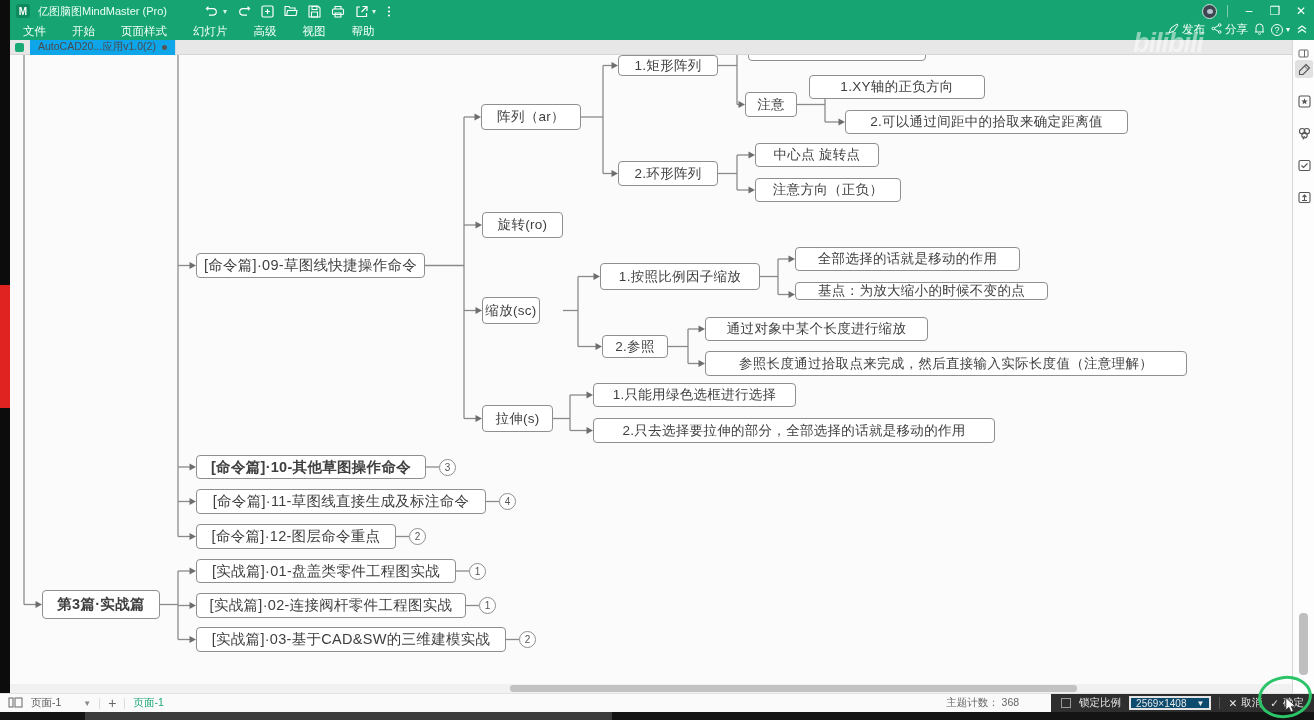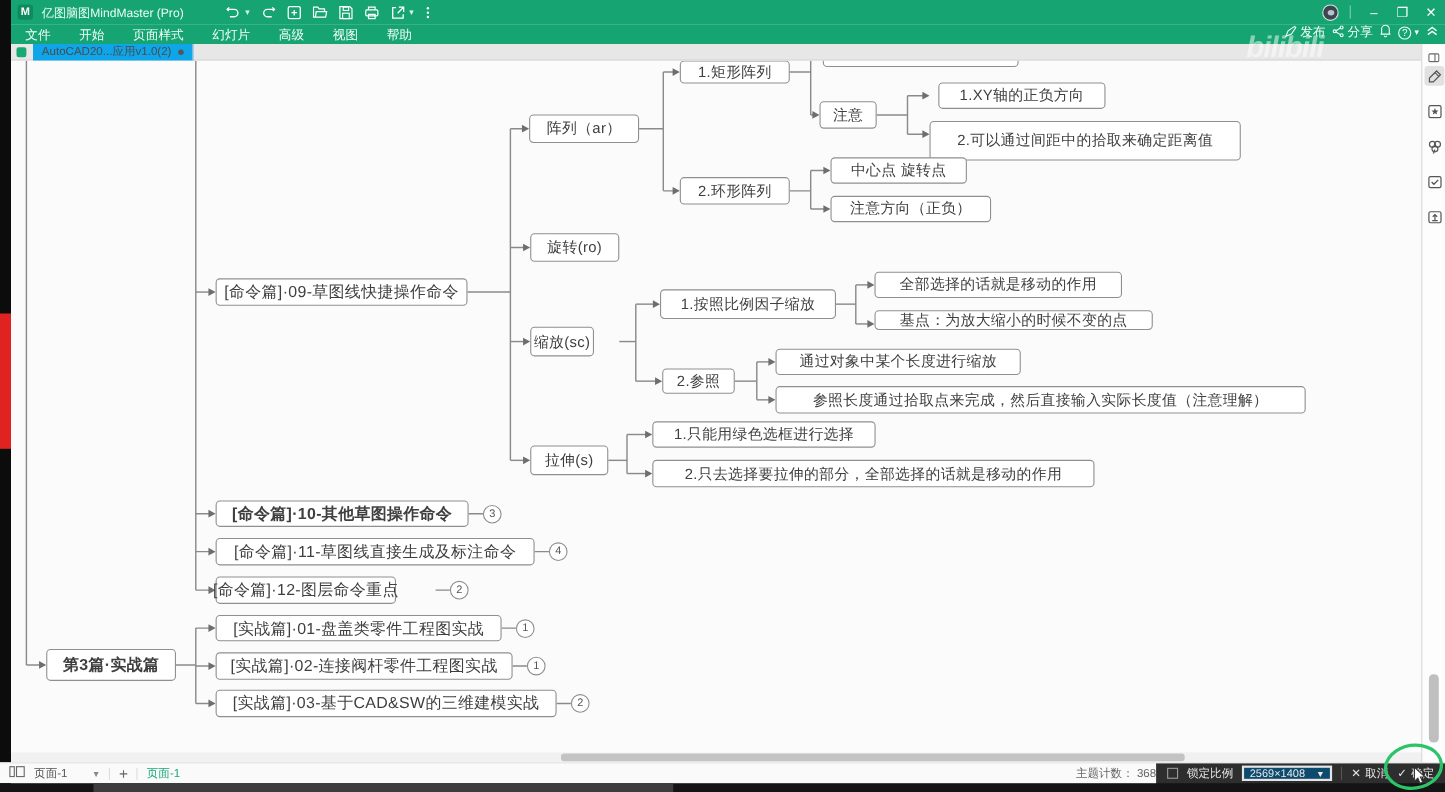--- a/index.html
+++ b/index.html
@@ -56,21 +56,21 @@
   .vscroll-thumb { position:absolute; left:6px; top:573px; width:9px; height:62px; background:#bfbfbf; border-radius:4px; }
 
   
   .statusbar { position:absolute; left:0; top:693px; width:1314px; height:19px; background:#fafafa; border-top:1px solid #e3e3e3; display:flex; align-items:center; font-size:10.5px; color:#555; z-index:4; }
   .sb-left { display:flex; align-items:center; gap:8px; padding-left:8px; }
   .sb-div { width:1px; height:11px; background:#ddd; }
   .sb-caret { font-size:8px; color:#888; margin-left:14px; }
   .sb-plus { font-size:14px; color:#666; }
   .page-tab-active { color:#18a974; }
   .sb-right { margin-left:auto; display:flex; align-items:center; height:19px; }
-  .topic-count { color:#666;text-align:center; }
+  .topic-count { margin-right:32px; color:#666;text-align:center; }
   .size-overlay { height:19px; background:#2e2e2e; display:flex; align-items:center; gap:8px; padding:0 10px 0 10px; color:#e8e8e8; }
   .checkbox { width:10px; height:10px; border:1px solid #9a9a9a; background:transparent; }
   .size-select { height:14px; background:#0c4a6e; border:2px solid #e5e5e5; display:flex; align-items:center; gap:10px; padding:0 5px; font-size:10px; }
   .ov-div { width:1px; height:12px; background:#555; }
   .ov-btn { display:flex; align-items:center; gap:4px; }
 
   
   .taskbar { position:absolute; left:0; top:712px; width:1314px; height:8px; background:#141414; z-index:5; }
   .taskbar .open-app { position:absolute; left:85px; top:0; width:527px; height:8px; background:#3c3c3c; }
 
@@ -281,41 +281,41 @@
       <path d="M476 446.5 L489 446.5" stroke="#8a8a8a" stroke-width="1.3" fill="none"></path>
       <path d="M386 481.5 L399 481.5" stroke="#8a8a8a" stroke-width="1.3" fill="none"></path>
       <path d="M446 516 L459 516" stroke="#8a8a8a" stroke-width="1.3" fill="none"></path>
       <path d="M456 550.5 L469 550.5" stroke="#8a8a8a" stroke-width="1.3" fill="none"></path>
       <path d="M496 584.5 L509 584.5" stroke="#8a8a8a" stroke-width="1.3" fill="none"></path>
     </svg>
   <div>
       <div class="node" style="left: 738px; top: -20px; width: 178px; height: 26px;">行数列数 + 间距数值</div>
       <div class="node" style="left: 608px; top: 0px; width: 100px; height: 21px;">1.矩形阵列</div>
       <div class="node" style="left: 735px; top: 37px; width: 52px; height: 25px;">注意</div>
-      <div class="node" style="left: 843px; top: 20px; width: 152px; height: 24px;">1.XY轴的正负方向</div>
-      <div class="node" style="left: 835px; top: 55px; width: 283px; height: 36px;">2.可以通过间距中的拾取来确定距离值</div>
+      <div class="node" style="left: 799px; top: 20px; width: 176px; height: 24px;">1.XY轴的正负方向</div>
+      <div class="node" style="left: 835px; top: 55px; width: 283px; height: 24px;">2.可以通过间距中的拾取来确定距离值</div>
       <div class="node" style="left: 608px; top: 106px; width: 100px; height: 25px;">2.环形阵列</div>
       <div class="node" style="left: 745px; top: 88px; width: 124px; height: 24px;">中心点  旋转点</div>
       <div class="node" style="left: 745px; top: 123px; width: 146px; height: 24px;">注意方向（正负）</div>
       <div class="node" style="left: 471px; top: 49px; width: 100px; height: 26px;">阵列（ar）</div>
       <div class="node" style="left: 472px; top: 157px; width: 81px; height: 26px;">旋转(ro)</div>
       <div class="node big" style="left: 186px; top: 198px; width: 229px; height: 25px;">[命令篇]·09-草图线快捷操作命令</div>
       <div class="node" style="left: 472px; top: 242px; width: 58px; height: 27px;">缩放(sc)</div>
       <div class="node" style="left: 590px; top: 208px; width: 160px; height: 27px;">1.按照比例因子缩放</div>
       <div class="node" style="left: 785px; top: 192px; width: 225px; height: 24px;">全部选择的话就是移动的作用</div>
       <div class="node" style="left: 785px; top: 227px; width: 253px; height: 18px;">基点：为放大缩小的时候不变的点</div>
       <div class="node" style="left: 592px; top: 280px; width: 66px; height: 23px;">2.参照</div>
       <div class="node" style="left: 695px; top: 262px; width: 223px; height: 24px;">通过对象中某个长度进行缩放</div>
       <div class="node" style="left: 695px; top: 296px; width: 482px; height: 25px;">参照长度通过拾取点来完成，然后直接输入实际长度值（注意理解）</div>
       <div class="node" style="left: 472px; top: 350px; width: 71px; height: 27px;">拉伸(s)</div>
       <div class="node" style="left: 583px; top: 328px; width: 203px; height: 24px;">1.只能用绿色选框进行选择</div>
       <div class="node" style="left: 583px; top: 363px; width: 402px; height: 25px;">2.只去选择要拉伸的部分，全部选择的话就是移动的作用</div>
       <div class="node big" style="left: 186px; top: 400px; width: 230px; height: 24px; font-weight: bold;">[命令篇]·10-其他草图操作命令</div>
       <div class="node big" style="left: 186px; top: 434px; width: 290px; height: 25px;">[命令篇]·11-草图线直接生成及标注命令</div>
-      <div class="node big" style="left: 186px; top: 469px; width: 164px; height: 25px;">[命令篇]·12-图层命令重点</div>
+      <div class="node big" style="left: 186px; top: 469px; width: 200px; height: 25px;">[命令篇]·12-图层命令重点</div>
       <div class="node big" style="left: 186px; top: 504px; width: 260px; height: 24px;">[实战篇]·01-盘盖类零件工程图实战</div>
       <div class="node big" style="left: 186px; top: 538px; width: 270px; height: 25px;">[实战篇]·02-连接阀杆零件工程图实战</div>
       <div class="node big" style="left: 186px; top: 572px; width: 310px; height: 25px;">[实战篇]·03-基于CAD&amp;SW的三维建模实战</div>
       <div class="node big bold" style="left: 32px; top: 535px; width: 118px; height: 29px;">第3篇·实战篇</div>
       <div class="badge" style="left: 429px; top: 403.5px;">3</div>
       <div class="badge" style="left: 489px; top: 438px;">4</div>
       <div class="badge" style="left: 399px; top: 473px;">2</div>
       <div class="badge" style="left: 459px; top: 507.5px;">1</div>
       <div class="badge" style="left: 469px; top: 542px;">1</div>
       <div class="badge" style="left: 509px; top: 576px;">2</div>

